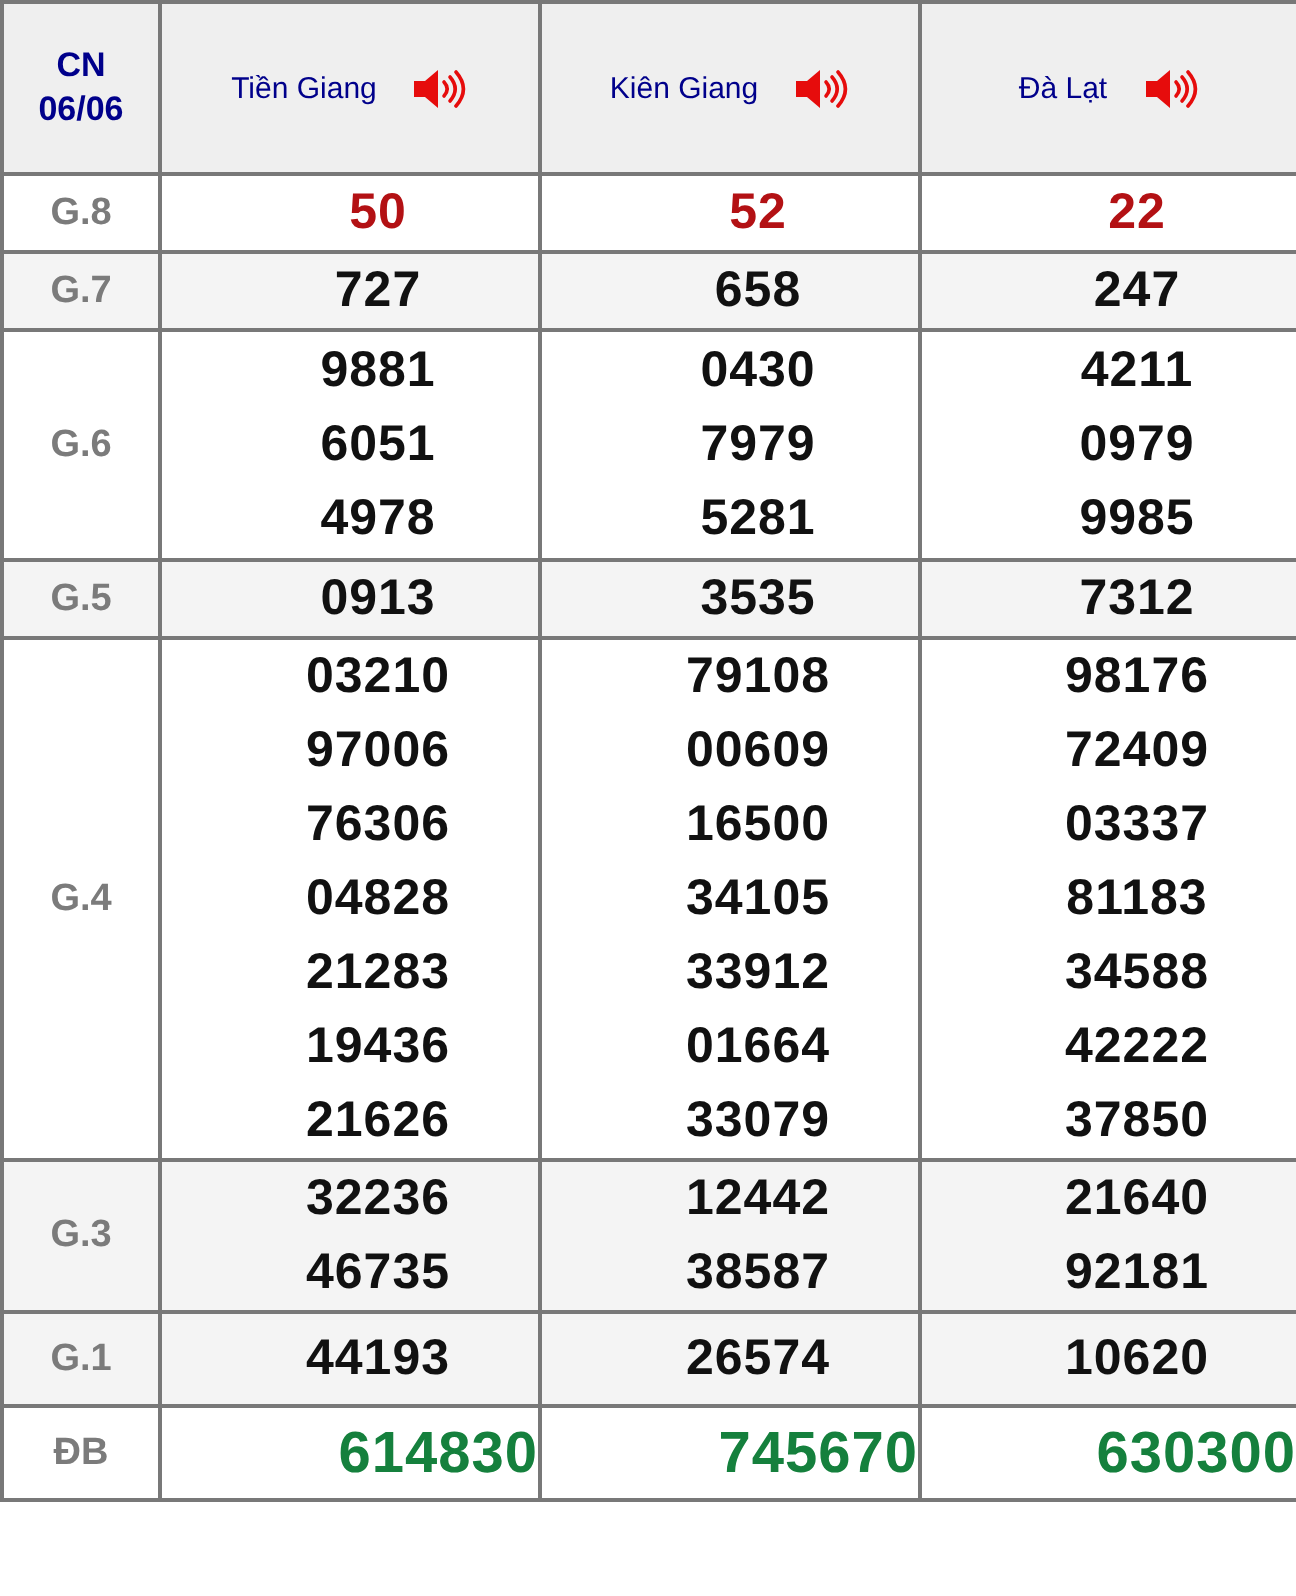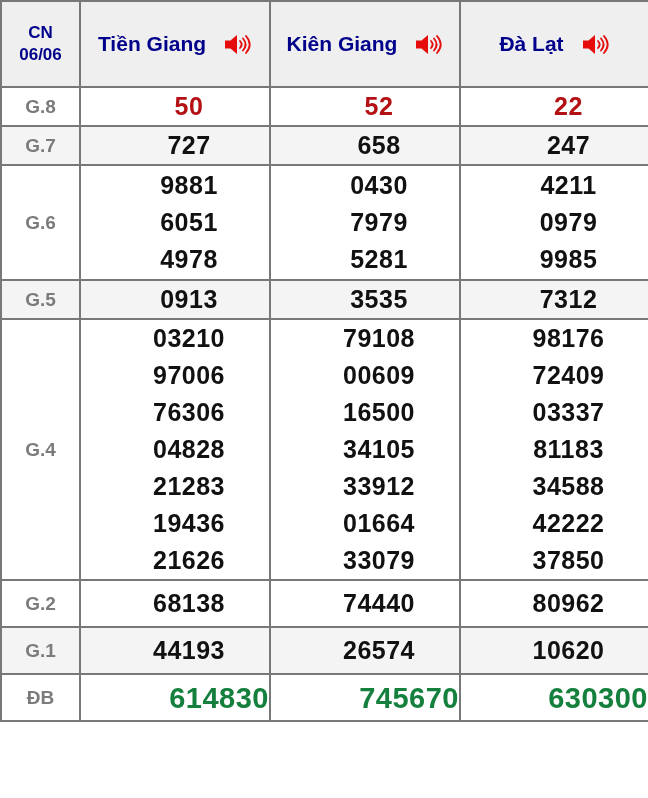--- a/index.html
+++ b/index.html
@@ -31,22 +31,22 @@
     line-height: 22px;
   }
   .hwrap {
     display: flex;
     align-items: center;
     justify-content: center;
     gap: 18px;
   }
   .hlabel {
     color: #00008b;
-    font-size: 21px;
-    font-weight: bold;
+    font-size: 15px;
+    font-weight: normal;
     white-space: nowrap;
   }
   .spk { flex: 0 0 auto; display: block; }
   tr.shade td { background: #f4f4f4; }
   tbody td { background: #ffffff; }
   td.lbl {
     color: #7b7b7b;
     font-size: 19px;
     font-weight: bold;
   }
@@ -190,30 +190,33 @@
         <td class="val">
           <div class="num">98176</div>
           <div class="num">72409</div>
           <div class="num">03337</div>
           <div class="num">81183</div>
           <div class="num">34588</div>
           <div class="num">42222</div>
           <div class="num">37850</div>
         </td>
       </tr>
-      <tr style="height: 47px;">
-        <td class="lbl">G.2</td>
-        <td class="val">
-          <div class="num">68138</div>
-        </td>
-        <td class="val">
-          <div class="num">74440</div>
-        </td>
-        <td class="val">
-          <div class="num">80962</div>
+      <tr class="shade" style="height: 76px;">
+        <td class="lbl">G.3</td>
+        <td class="val">
+          <div class="num">32236</div>
+          <div class="num">46735</div>
+        </td>
+        <td class="val">
+          <div class="num">12442</div>
+          <div class="num">38587</div>
+        </td>
+        <td class="val">
+          <div class="num">21640</div>
+          <div class="num">92181</div>
         </td>
       </tr>
       <tr class="shade" style="height: 47px;">
         <td class="lbl">G.1</td>
         <td class="val">
           <div class="num">44193</div>
         </td>
         <td class="val">
           <div class="num">26574</div>
         </td>

